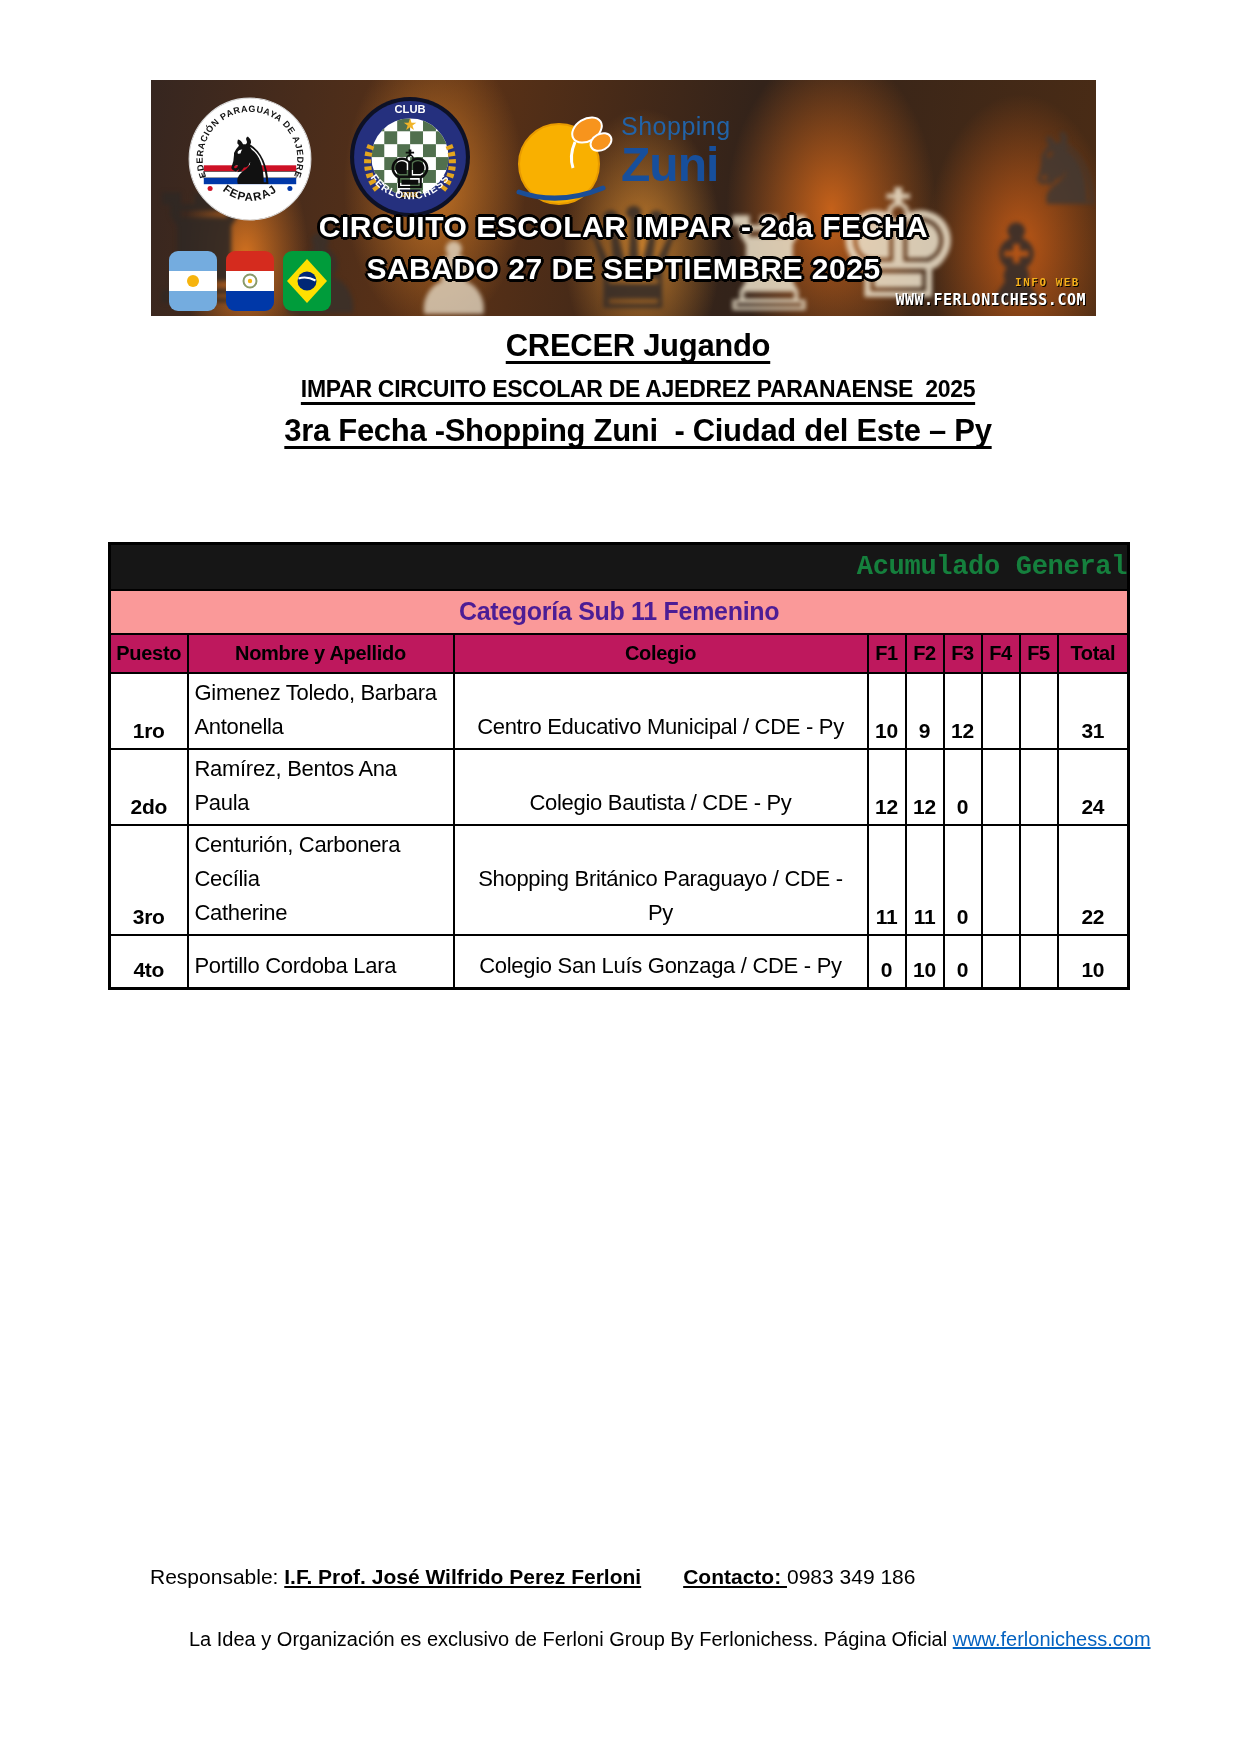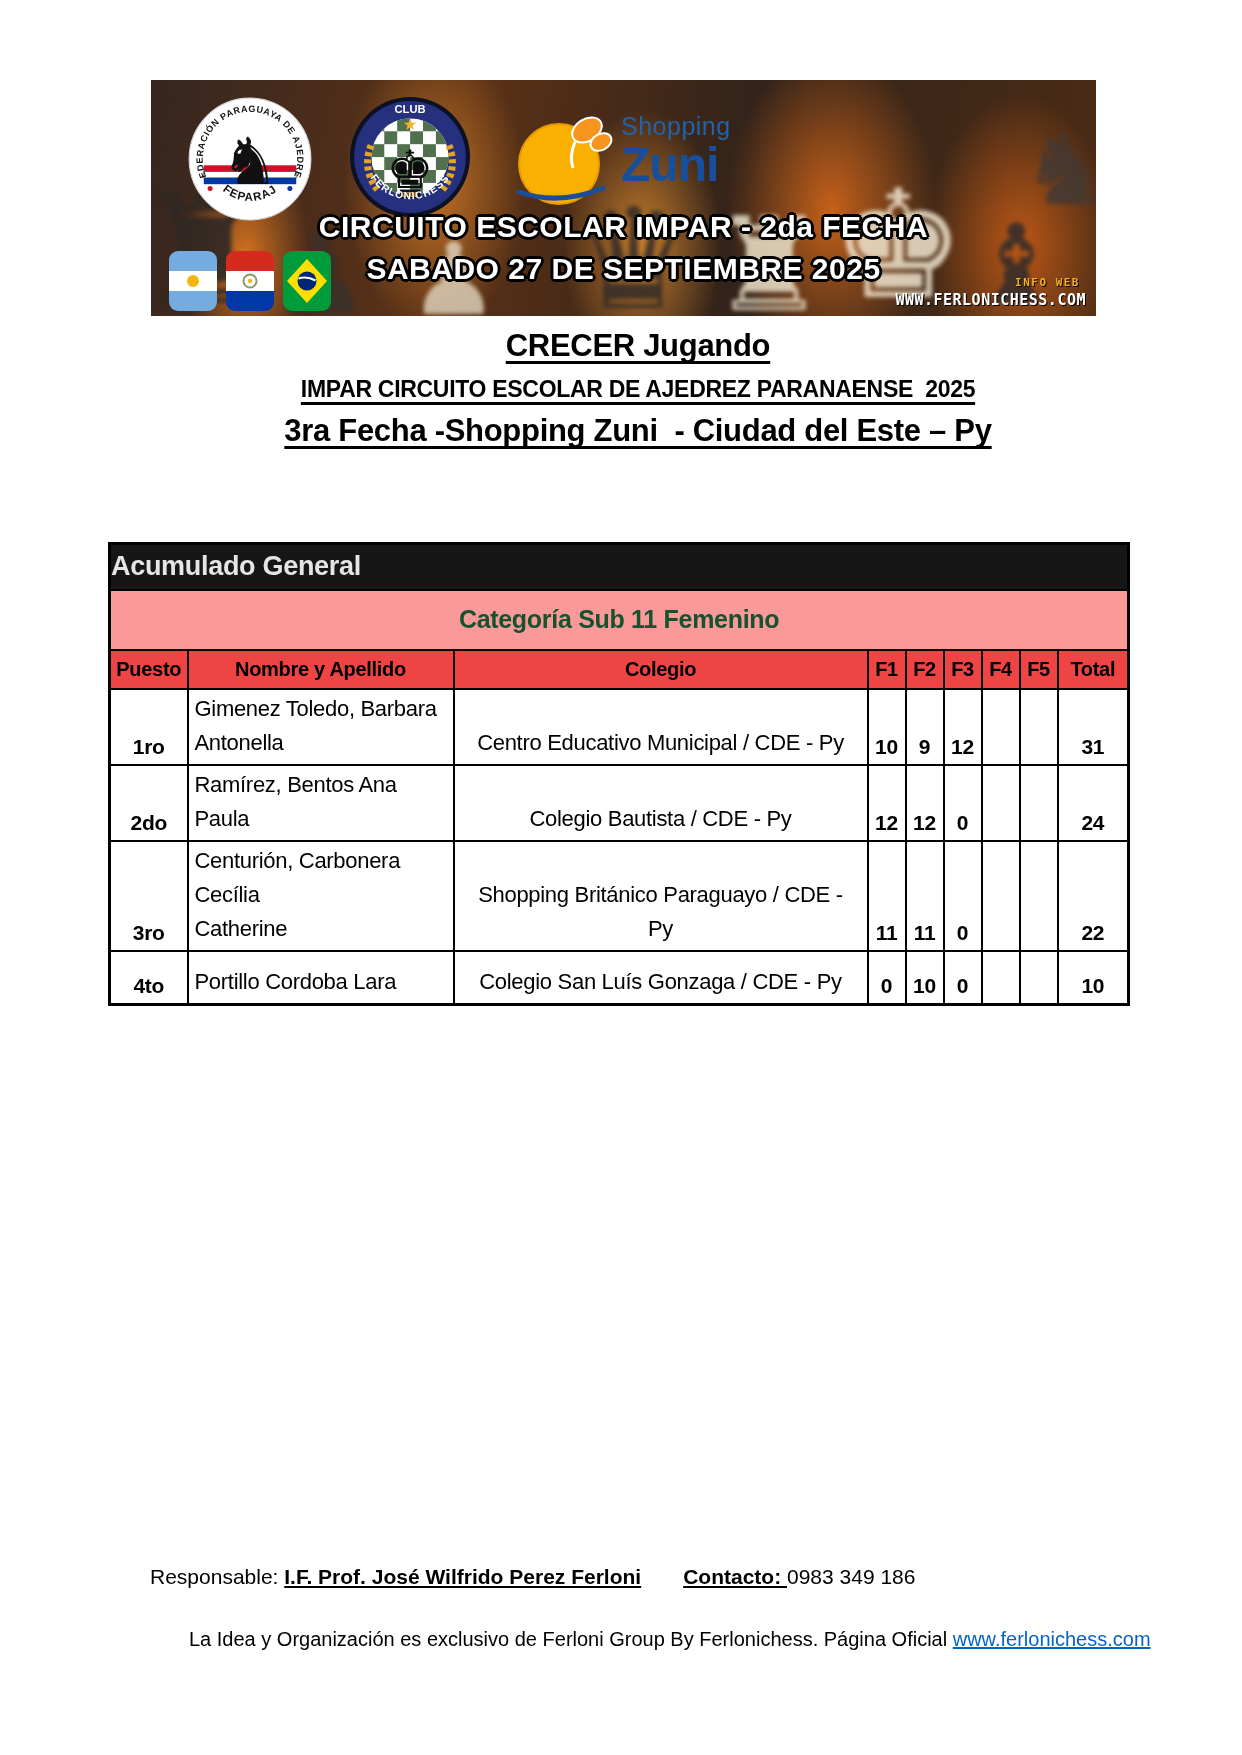--- a/index.html
+++ b/index.html
@@ -79,29 +79,29 @@
   }
   .title-1 { font-size:31px; margin-bottom:12px; }
   .title-2 { font-size:23px; margin-bottom:10px; }
   .title-3 { font-size:31px; }
 
   
   .table-wrap { position:absolute; left:108px; top:542px; }
   table { border-collapse:collapse; table-layout:fixed; width:1019px; border:3px solid #000; }
   th, td { border:2px solid #000; overflow:hidden; }
   .title-row th {
-    background:#161616; color:#e5e5e5; height:46px; font-size:27px; font-weight:700;
-    text-align:left; vertical-align:middle; letter-spacing:-0.3px;
+    background:#161616; color:#15803d; height:46px; font-size:27px; font-weight:700;
+    text-align:right; vertical-align:middle; letter-spacing:-0.3px;font-family:Liberation Mono, monospace;
   }
   .cat-row th {
-    background:#FA9999; color:#14532d; height:60px; font-size:25px; font-weight:700;
+    background:#FA9999; color:#4c1d95; height:44px; font-size:25px; font-weight:700;
     text-align:center; vertical-align:middle; letter-spacing:-0.3px;
   }
   .col-row th {
-    background:#ef4444; color:#000; height:39px; font-size:20px; font-weight:700;
+    background:#be185d; color:#000; height:39px; font-size:20px; font-weight:700;
     text-align:center; vertical-align:middle; letter-spacing:-0.3px; padding:0 2px;
   }
   tbody td { vertical-align:bottom; font-size:22px; letter-spacing:-0.3px; background:#fff; }
   tbody tr:nth-child(1) { height:74px; }
   tbody tr:nth-child(2) { height:45px; }
   tbody tr:nth-child(3) { height:61px; }
   tbody tr:nth-child(4) { height:41px; }
   .c-puesto  { text-align:center; font-weight:700; font-size:21px; padding-bottom:5px; }
   .c-nombre  { text-align:left; white-space:pre-line; line-height:1.55; padding:2px 4px 4px 6px; }
   .c-colegio { text-align:center; white-space:pre-line; line-height:1.55; padding:13px 2px 4px;margin-left:18px; }

